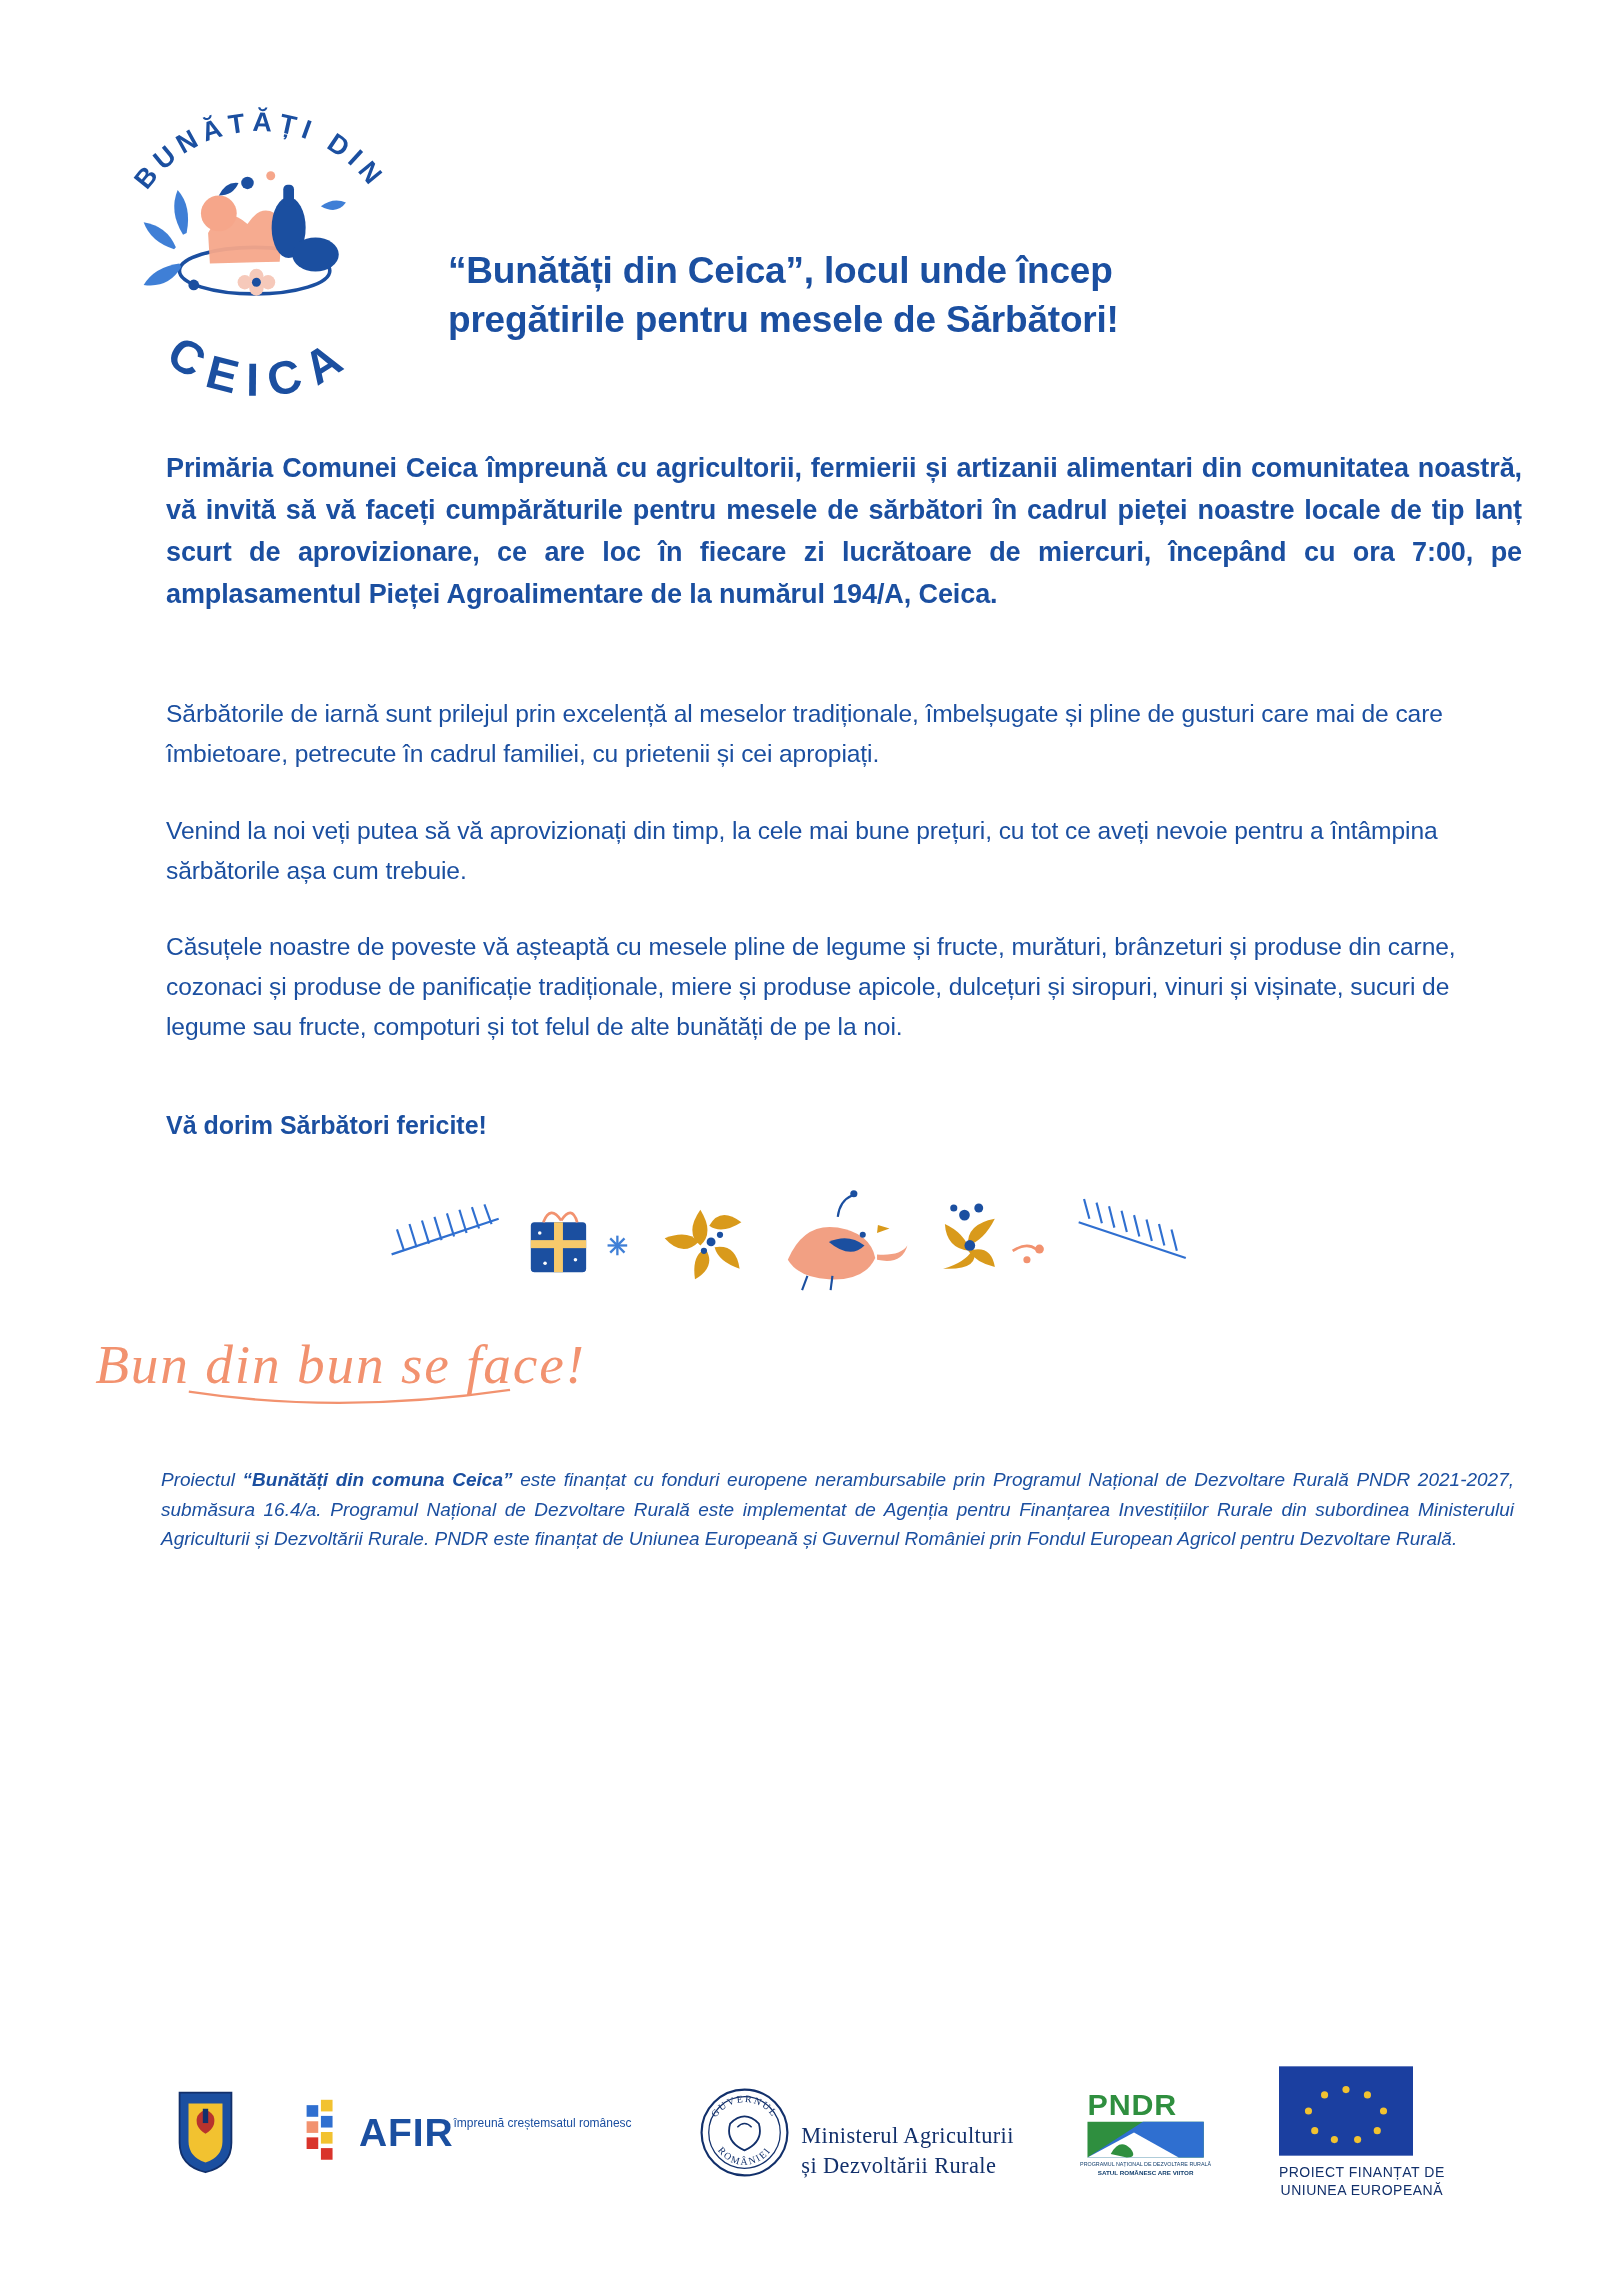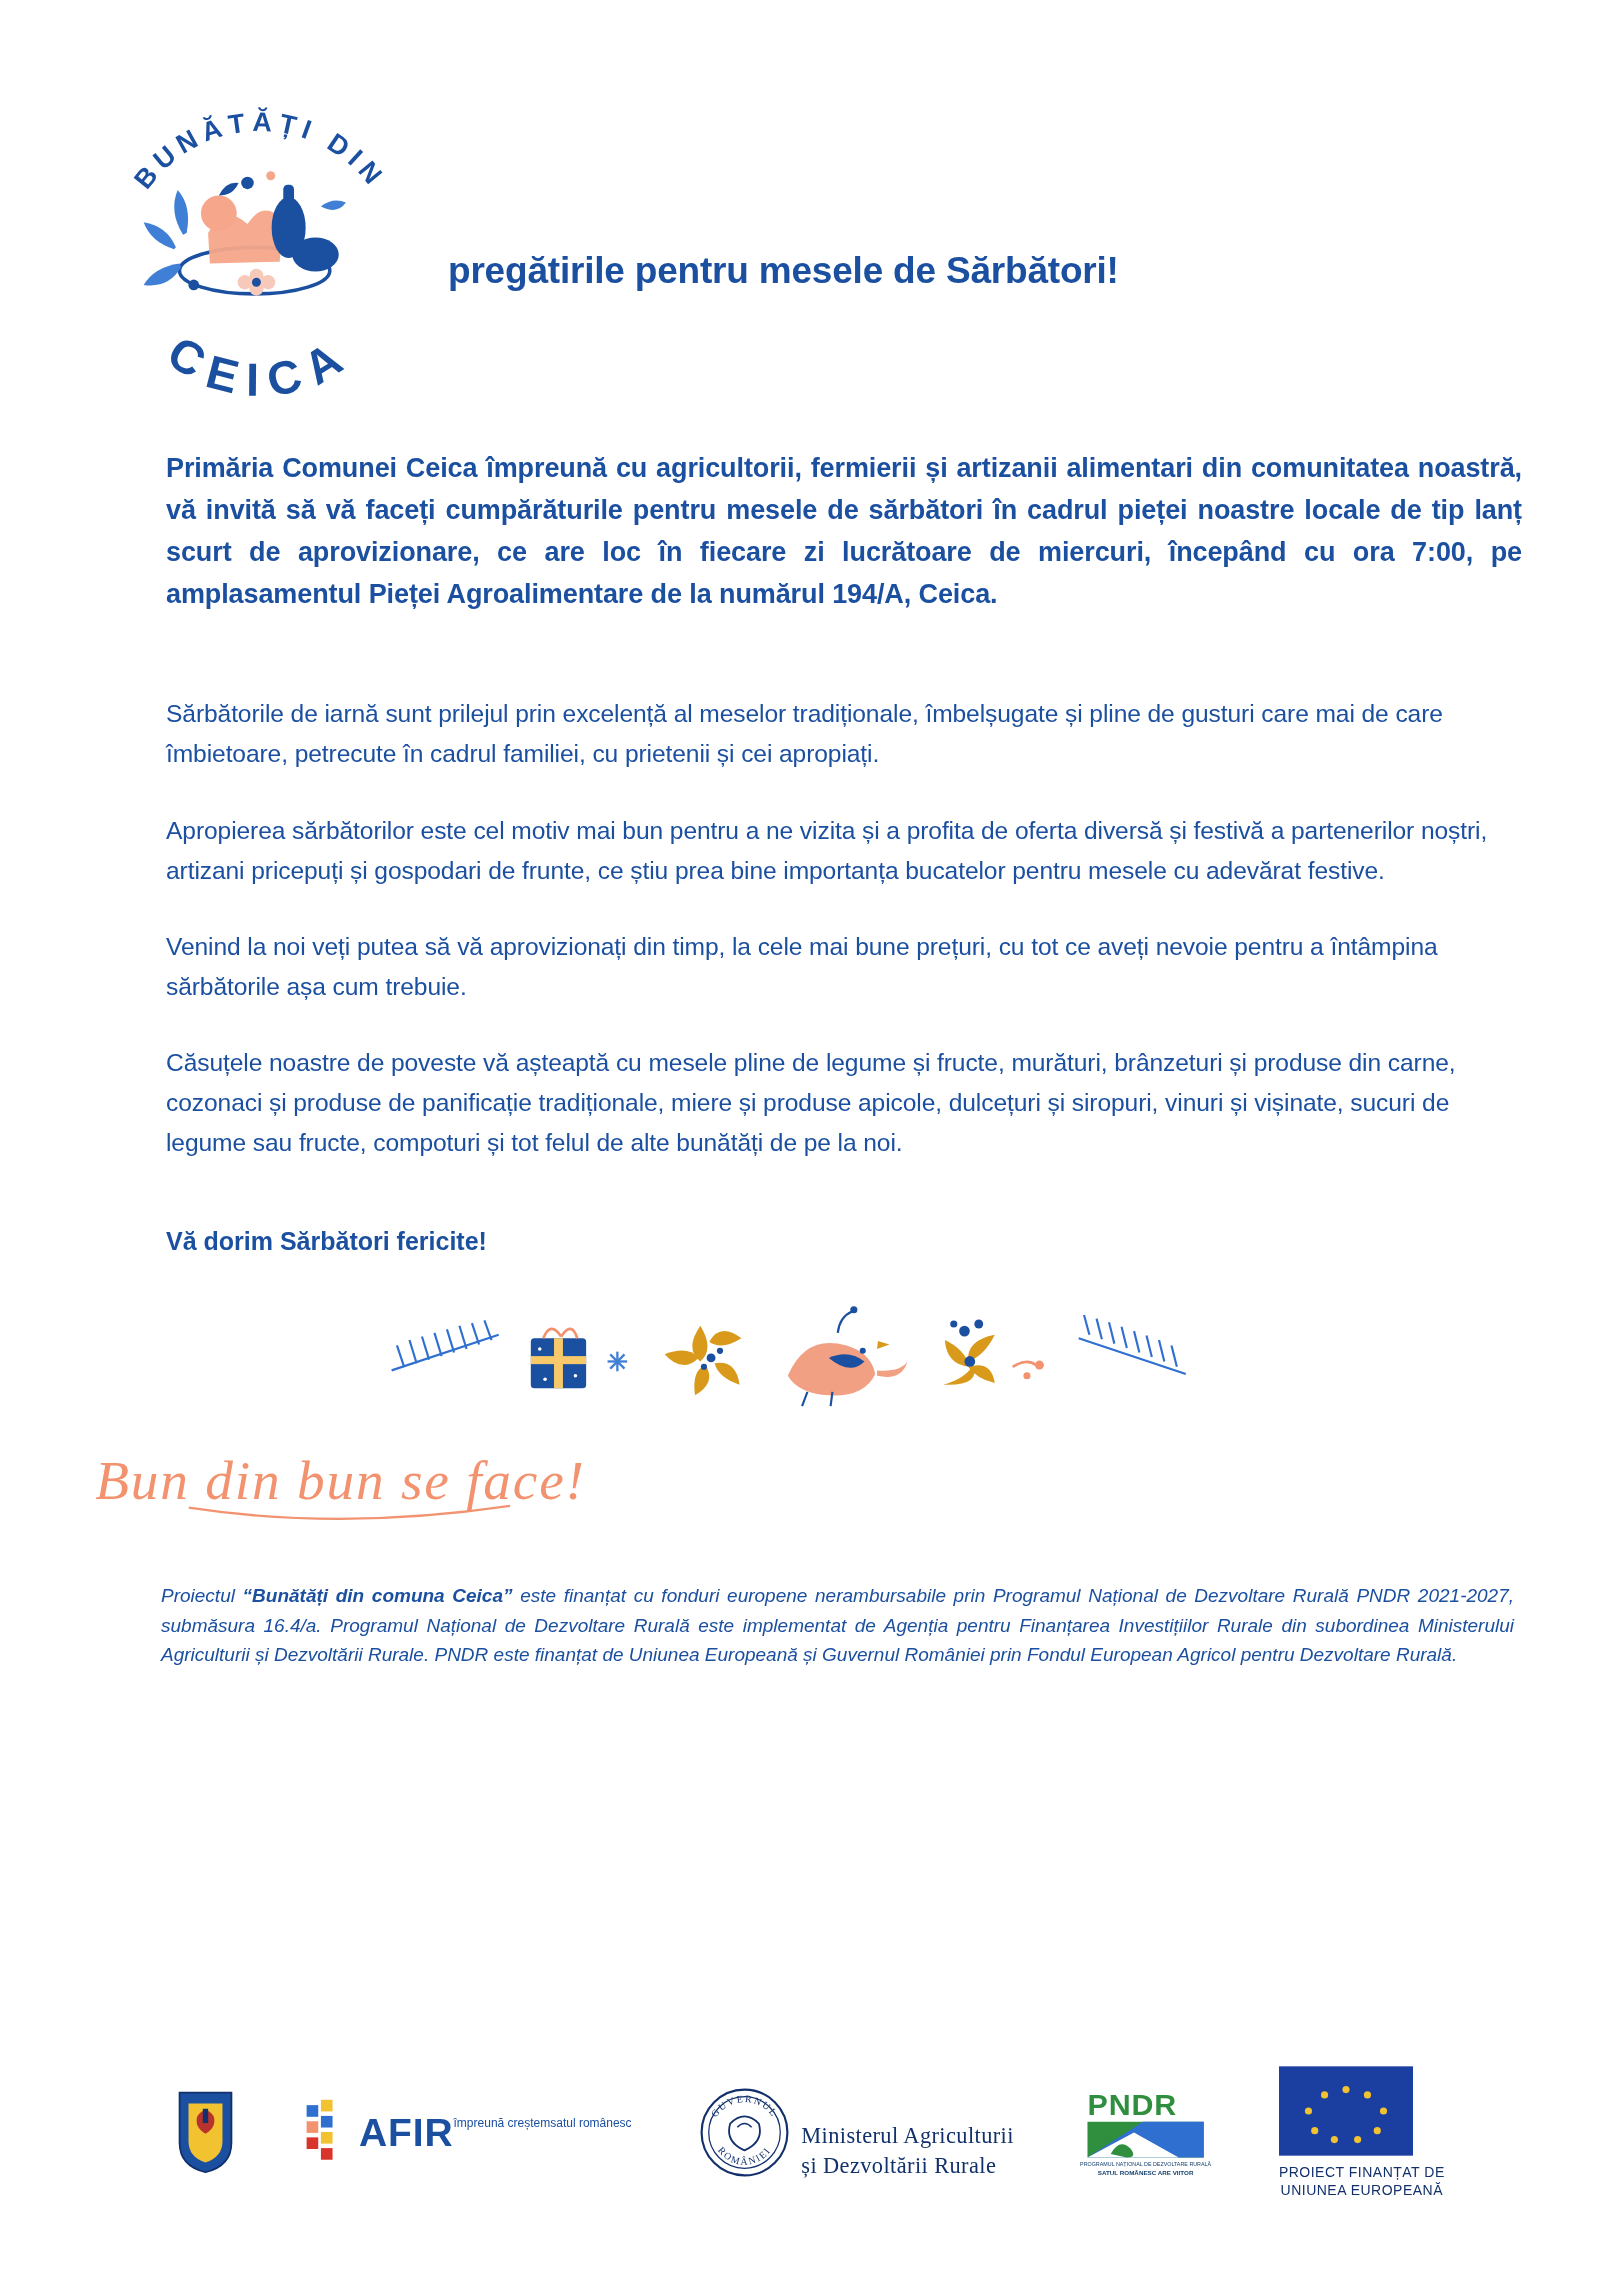--- a/index.html
+++ b/index.html
@@ -202,29 +202,29 @@
             <circle cx="13" cy="-7" r="8" fill="#f6c9ba"></circle>
             <circle cx="-13" cy="-7" r="8" fill="#f6c9ba"></circle>
             <circle cx="0" cy="-7" r="5" fill="#1b4fa0"></circle>
           </g>
           <path d="M 68,-36 q 14,-10 28,-4 q -10,14 -28,4 z" fill="#3f7fd6"></path>
         </g>
       </svg>
     </div>
 
     <div class="headline">
+      <div class="headline-text">“Bunătăți din Ceica”, locul unde încep</div>
       <div class="headline-text">pregătirile pentru mesele de Sărbători!</div>
     </div>
   </div>
 
   <p class="intro">Primăria Comunei Ceica împreună cu agricultorii, fermierii și artizanii alimentari din comunitatea noastră, vă invită să vă faceți cumpărăturile pentru mesele de sărbători în cadrul pieței noastre locale de tip lanț scurt de aprovizionare, ce are loc în fiecare zi lucrătoare de miercuri, începând cu ora 7:00, pe amplasamentul Pieței Agroalimentare de la numărul 194/A, Ceica.</p>
 
   <div class="body-block">
     <p class="body-par">Sărbătorile de iarnă sunt prilejul prin excelență al meselor tradiționale, îmbelșugate și pline de gusturi care mai de care îmbietoare, petrecute în cadrul familiei, cu prietenii și cei apropiați.</p>
-    <p class="body-par">Apropierea sărbătorilor este cel motiv mai bun pentru a ne vizita și a profita de oferta diversă și festivă a partenerilor noștri, artizani pricepuți și gospodari de frunte, ce știu prea bine importanța bucatelor pentru mesele cu adevărat festive.</p>
     <p class="body-par">Venind la noi veți putea să vă aprovizionați din timp, la cele mai bune prețuri, cu tot ce aveți nevoie pentru a întâmpina sărbătorile așa cum trebuie.</p>
     <p class="body-par">Căsuțele noastre de poveste vă așteaptă cu mesele pline de legume și fructe, murături, brânzeturi și produse din carne, cozonaci și produse de panificație tradiționale, miere și produse apicole, dulcețuri și siropuri, vinuri și vișinate, sucuri de legume sau fructe, compoturi și tot felul de alte bunătăți de pe la noi.</p>
   </div>
 
   <div class="closing">Vă dorim Sărbători fericite!</div>
 
   <div class="ornament">
     <svg width="896" height="116" viewBox="0 0 1000 130" xmlns="http://www.w3.org/2000/svg">
 
       <g stroke="#2f6fd0" stroke-width="2.4" fill="none">

